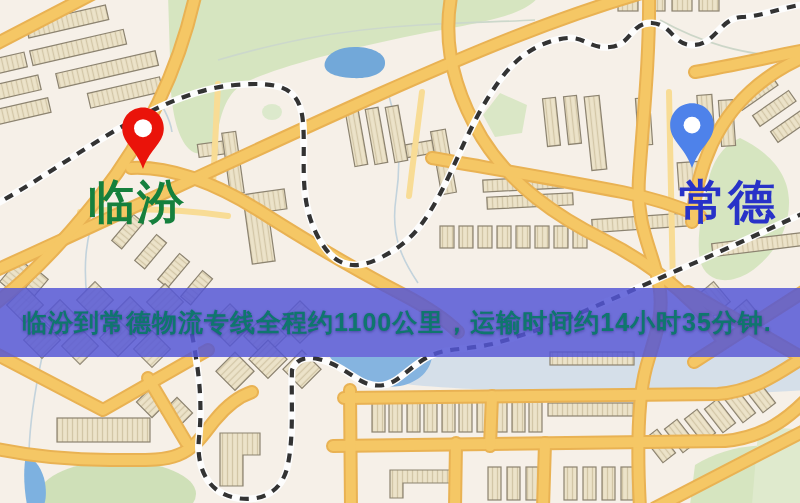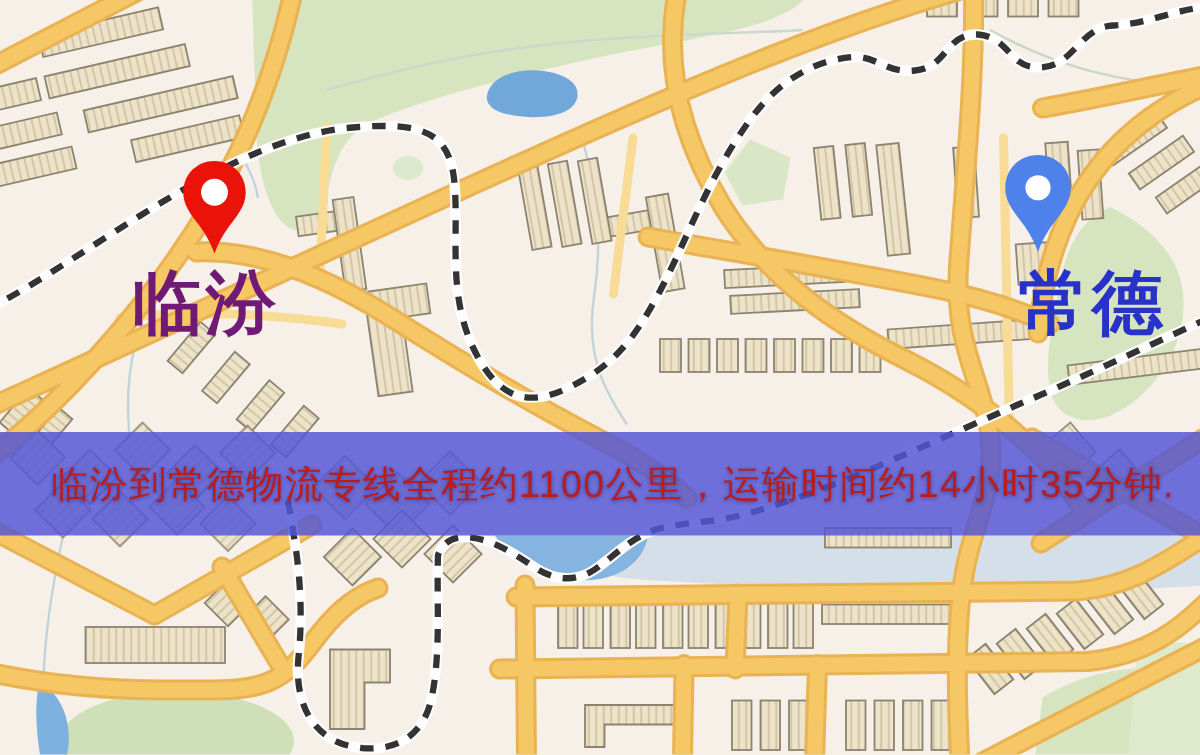--- a/index.html
+++ b/index.html
@@ -2,25 +2,25 @@
 <html><head>
 <meta charset="utf-8">
 <style>
   html,body{margin:0;padding:0;}
   body{width:800px;height:503px;overflow:hidden;position:relative;
        font-family:"Liberation Sans","DejaVu Sans",sans-serif;background:#f6f0e8;}
   .stage{position:absolute;inset:0;width:800px;height:503px;}
   svg.map{position:absolute;left:0;top:0;}
   .map-label{position:absolute;transform:translateX(-50%);font-weight:700;
              font-size:47px;line-height:1;letter-spacing:2px;white-space:nowrap;}
-  .map-label.origin{color:#701a75;left:137px;top:178px;}
+  .map-label.origin{color:#15803d;left:137px;top:178px;}
   .map-label.dest{color:#2832c8;left:728px;top:178px;}
   .banner{position:absolute;left:0;top:288px;width:800px;height:69px;
           background:rgba(84,86,213,0.84);display:flex;align-items:center;}
-  .banner-text{color:#b91c1c;font-size:25px;font-weight:400;padding-left:34px;
+  .banner-text{color:#0f766e;font-size:25px;font-weight:700;padding-left:22px;
                letter-spacing:1px;white-space:nowrap;
                text-shadow:0 1px 3px rgba(20,20,90,0.45);}
 </style>
 </head>
 <body>
 
 <div class="stage">
 
 <svg class="map" width="800" height="503" viewBox="0 0 800 503">
   <defs>

